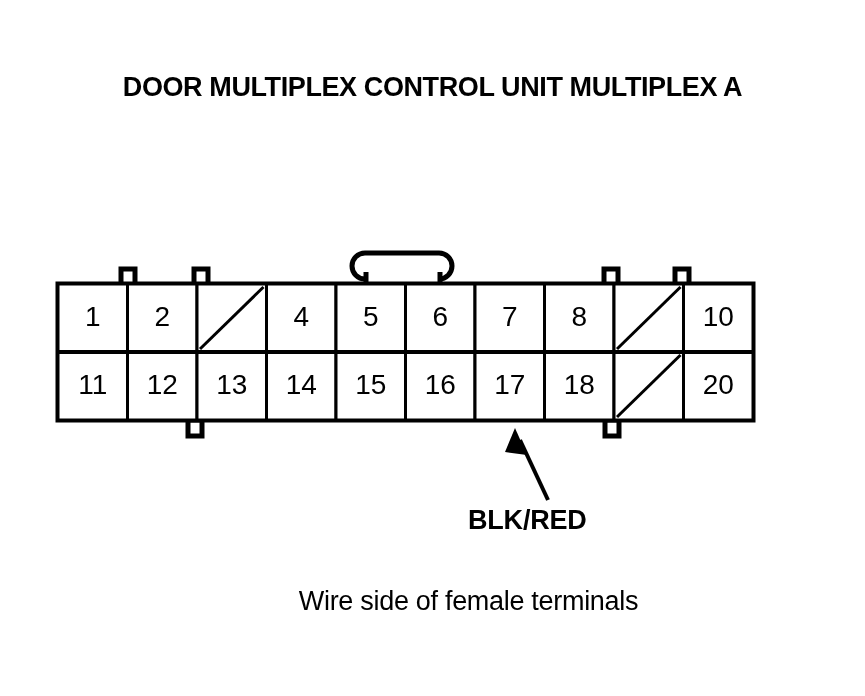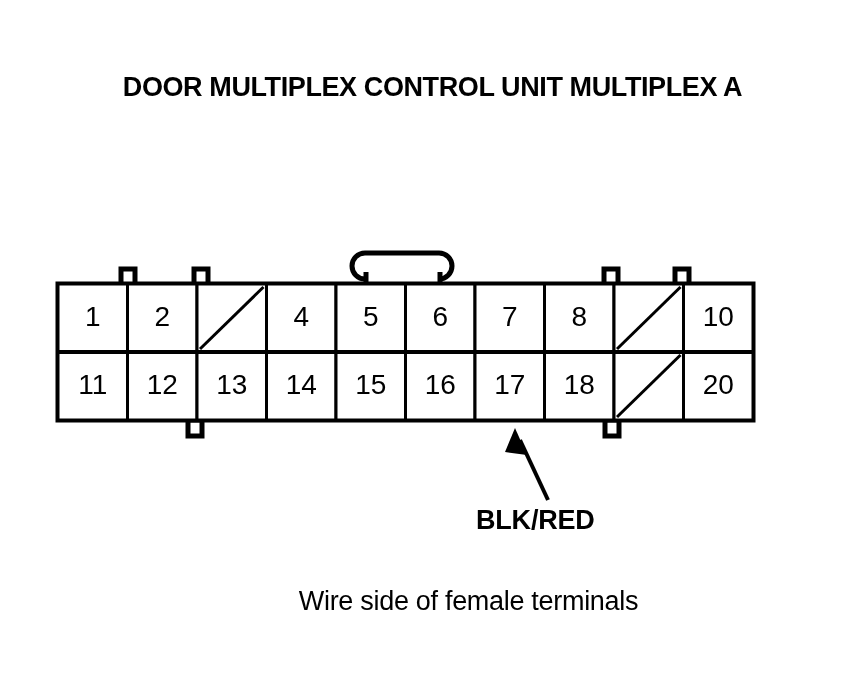--- a/index.html
+++ b/index.html
@@ -51,21 +51,20 @@
   .wire-label {
     position: absolute;
     left: 468px;
     top: 505px;
     font-family: "Liberation Sans", sans-serif;
     font-weight: bold;
     font-size: 27px;
     letter-spacing: -0.2px;
     color: #000000;
     white-space: nowrap;
-    margin-left: 8px;
   }
   svg#connector-svg {
     position: absolute;
     left: 0;
     top: 0;
     width: 865px;
     height: 696px;
   }
   svg#connector-svg text.pin-num {
     font-family: "Liberation Sans", sans-serif;

